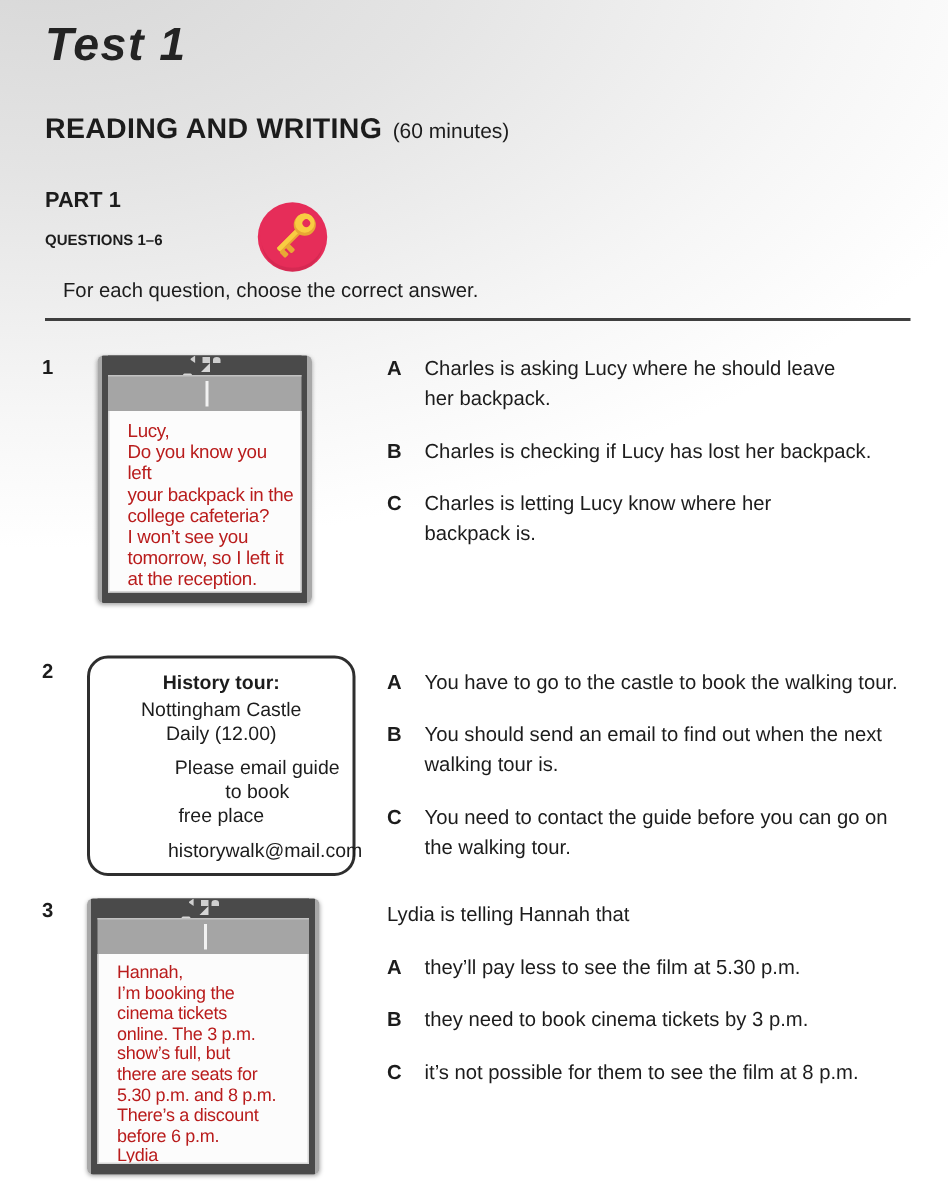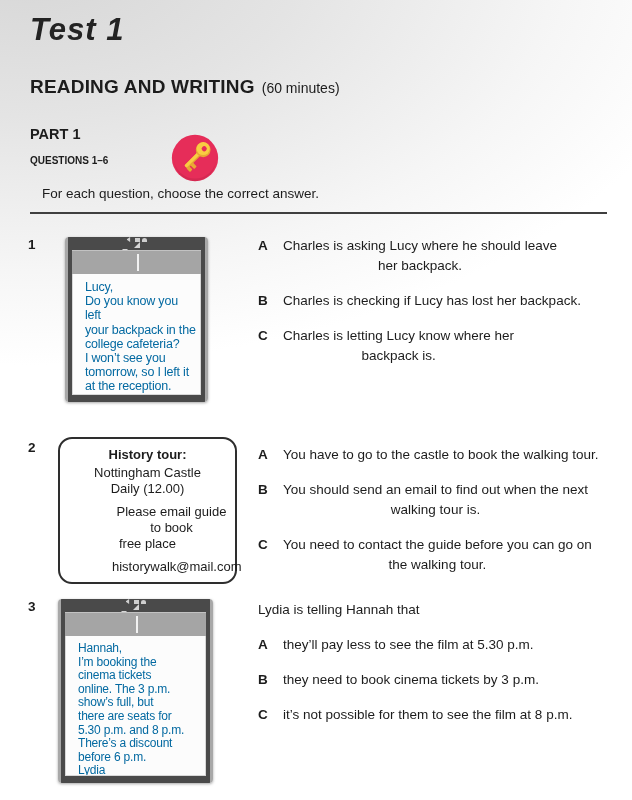--- a/index.html
+++ b/index.html
@@ -22,21 +22,21 @@
   .rule { position:absolute; left:30px; top:212px; width:577px; height:2px; background:#3f3f3f; }
   
   .q-row { position:absolute; left:28px; width:592px; display:flex; align-items:flex-start; }
   .row-1 { top:234px; } .row-2 { top:437px; } .row-3 { top:596px; }
   .q-num { flex:0 0 30px; font-size:13.5px; font-weight:700; padding-top:3px; }
   .q-stim { flex:0 0 200px; }
   .q-right { flex:1 1 auto; padding-top:2px; }
   .q-stem { font-size:13.5px; line-height:20px; margin:2px 0 15px 0; }
   .opt { display:flex; margin-bottom:15px; font-size:13.5px; line-height:20px; }
   .opt-letter { flex:0 0 25px; font-weight:700; }
-  .opt-text { white-space:pre-line;text-align:center; }
+  .opt-text { white-space:pre-line; }
   
   .phone {
     border-radius:4px; padding:0 7px 7px 7px; margin-top:3px;
     background:linear-gradient(90deg,#a8a8a8 0,#a8a8a8 3px,#4a4a4a 3px,#4a4a4a calc(100% - 3px),#a8a8a8 calc(100% - 3px));
     box-shadow:0 1px 3px rgba(0,0,0,.35);
   }
   .phone-1 { width:143px; margin-left:7px; }
   .phone-3 { width:155px; }
   .ph-status { height:13px; display:flex; align-items:center; padding:0 2px; background:#4a4a4a;flex-direction:column; }
   .st-left { display:flex; gap:2px; align-items:center; }
@@ -46,21 +46,21 @@
   .ic-c { border-radius:50% 50% 0 0; height:4px; }
   .st-signal { margin:0 auto; width:0; height:0; border-left:6px solid transparent; border-bottom:6px solid #d6d6d6; }
   .st-right { display:flex; align-items:center; gap:2px; }
   .st-batt { width:6px; height:8px; border:1px solid #d6d6d6; border-radius:1px; }
   .st-time { font-size:7.5px; color:#e8e8e8; letter-spacing:.3px; }
   .ph-toolbar { height:24px; background:#a5a5a5; border-top:1px solid #c2c2c2; position:relative; }
   .ph-cursor { position:absolute; left:50%; top:3px; width:2px; height:17px; background:#f2f2f2; }
   .ph-screen { background:#fcfcfc; border:1px solid #d8d8d8; border-top:none; padding:6px 4px 0 12px; overflow:hidden; }
   .screen-1 { height:121px; }
   .screen-3 { height:140px; }
-  .msg-line { font-size:12.5px; line-height:14.2px; letter-spacing:-.2px; color:#0369a1; }
+  .msg-line { font-size:12.5px; line-height:14.2px; letter-spacing:-.2px; color:#b91c1c; }
   .phone-3 .msg-line { line-height:13.6px; font-size:12px; }
   
   .notice {
     width:179px; min-height:125px; border:2px solid #2e2e2e; border-radius:14px;
     padding:8px 4px 7px 4px; text-align:center; background:rgba(255,255,255,.6);
   }
   .notice-title { font-size:13px; font-weight:700; margin-bottom:3px; }
   .notice-line { font-size:13px; line-height:16px; }
   .gap-top { margin-top:7px;margin-left:48px; }
 </style>

